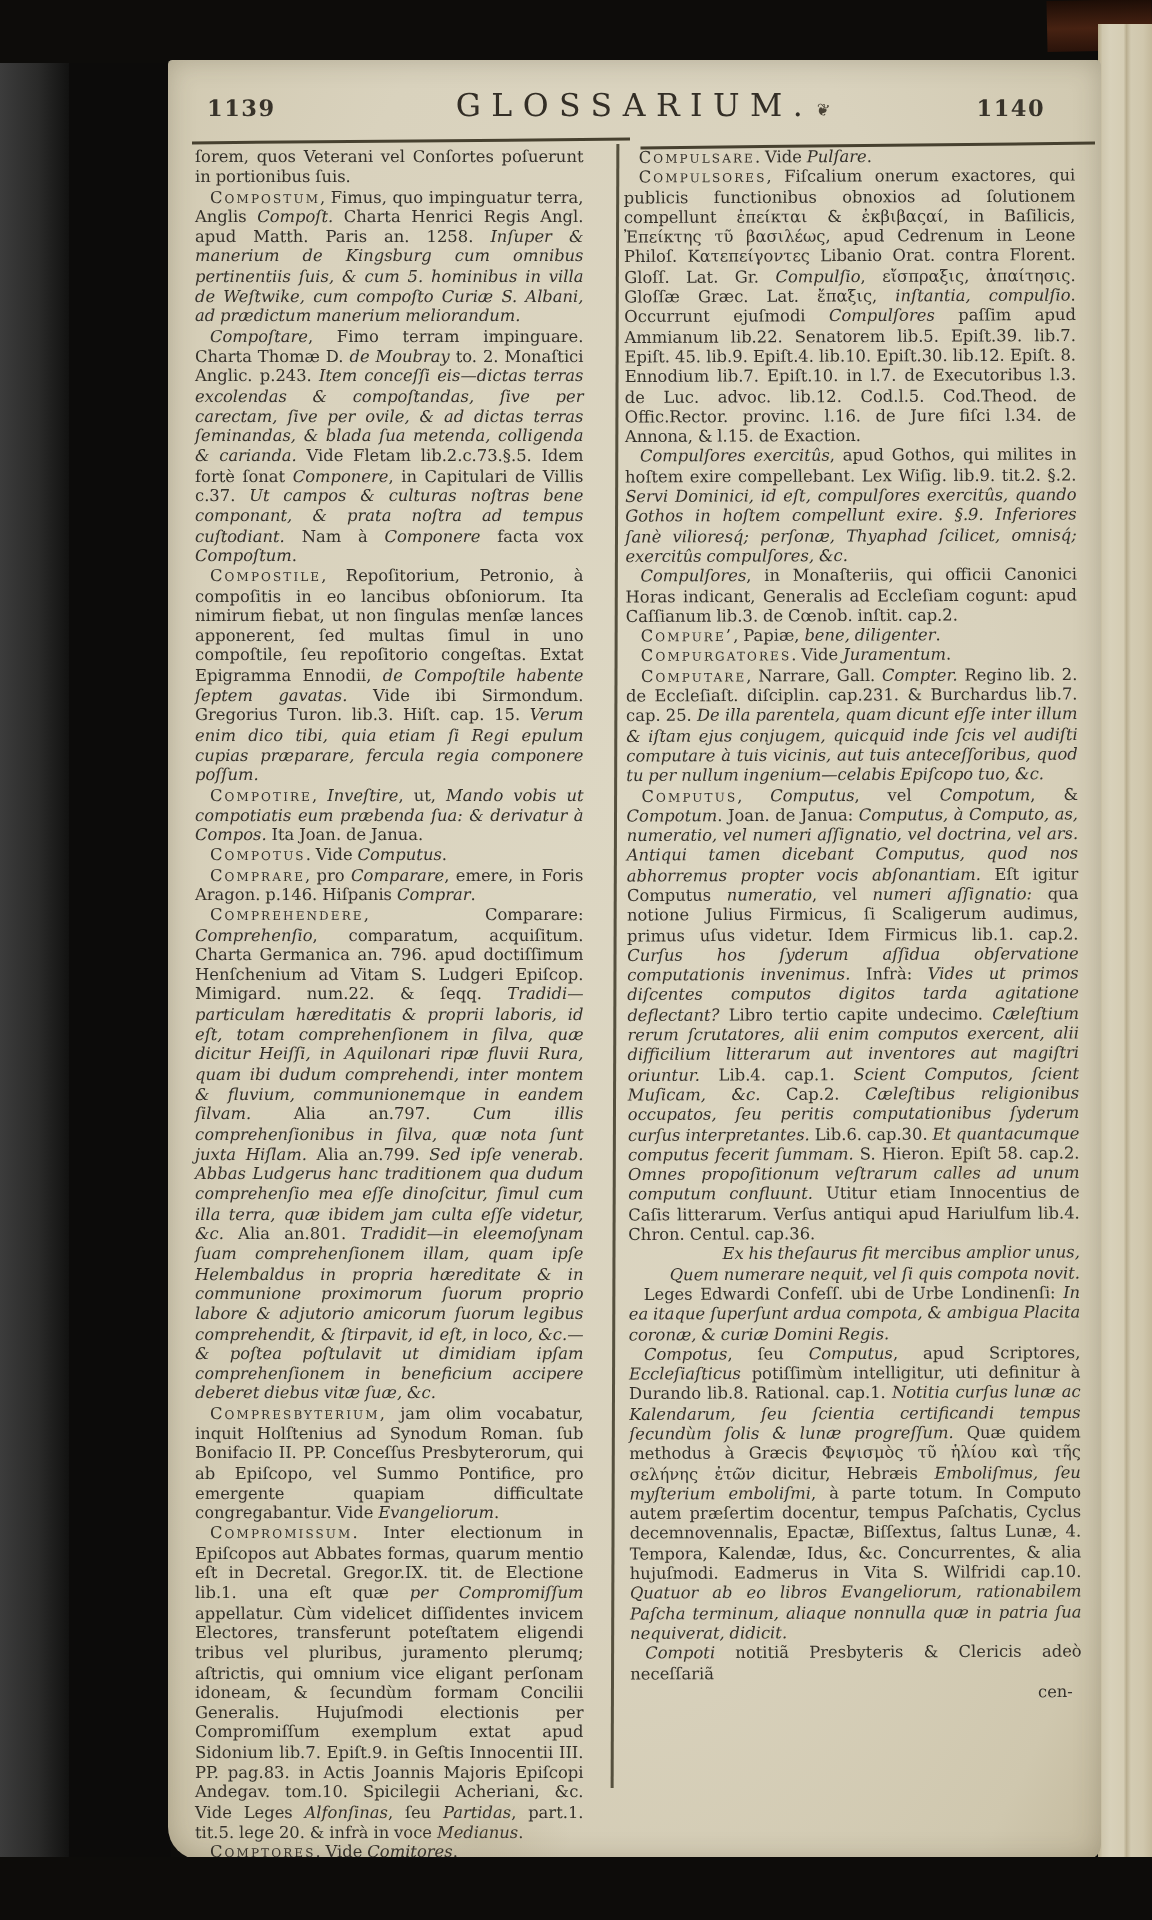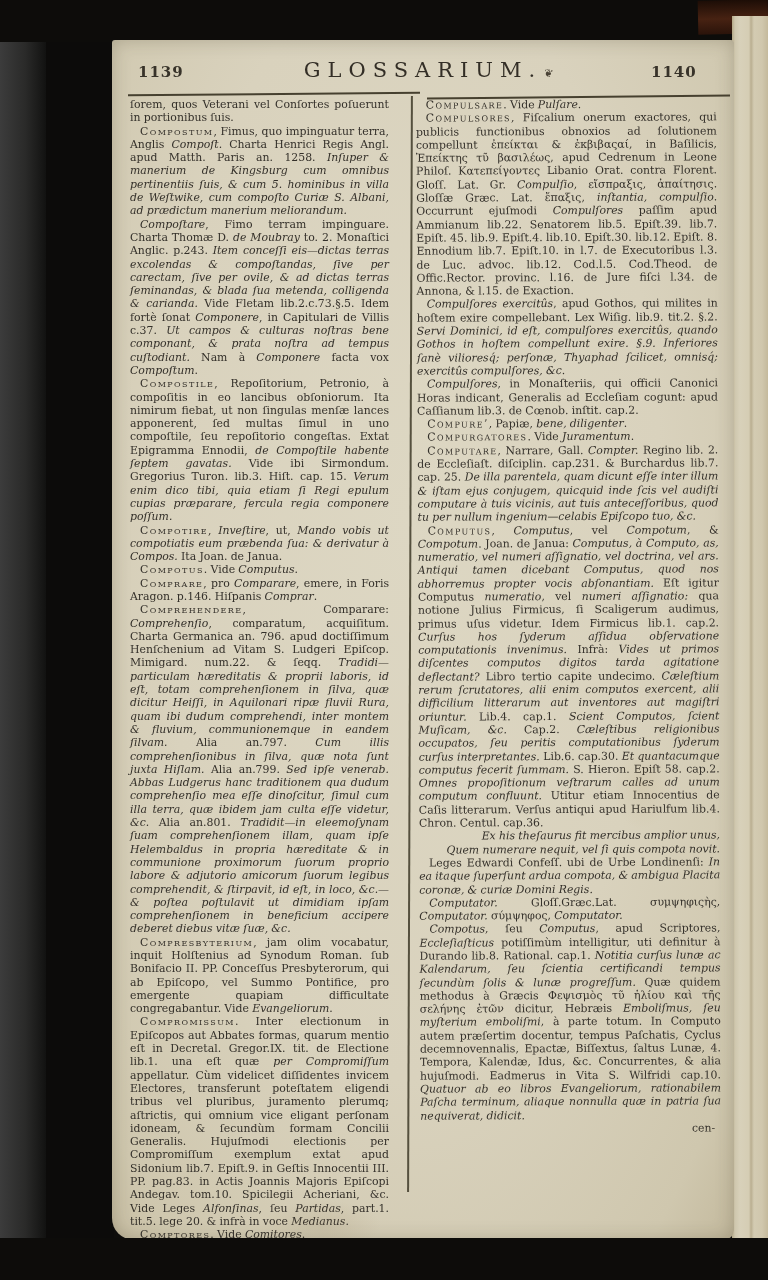--- a/index.html
+++ b/index.html
@@ -87,22 +87,22 @@
         <p class="para"><span class="hw">Compulsare</span><span>.  Vide </span><span class="it">Pulſare</span><span>.</span></p>
         <p class="para"><span class="hw">Compulsores</span><span>, Fiſcalium onerum exactores, qui publicis functionibus obnoxios ad ſolutionem compellunt </span><span class="gr">ἐπείκται</span><span> &amp; </span><span class="gr">ἐκβιβαςαί</span><span>, in Baſilicis, </span><span class="gr">Ἐπείκτης τῦ βασιλέως</span><span>, apud Cedrenum in Leone Philoſ. </span><span class="gr">Κατεπείγοντες</span><span> Libanio Orat. contra Florent.  Gloſſ. Lat. Gr. </span><span class="it">Compulſio</span><span>, </span><span class="gr">εἴσπραξις, ἀπαίτησις</span><span>. Gloſſæ Græc. Lat. </span><span class="gr">ἔπαξις</span><span>, </span><span class="it">inſtantia, compulſio</span><span>.  Occurrunt ejuſmodi </span><span class="it">Compulſores</span><span> paſſim apud Ammianum lib.22. Senatorem lib.5. Epiſt.39. lib.7. Epiſt. 45. lib.9. Epiſt.4. lib.10. Epiſt.30. lib.12. Epiſt. 8.  Ennodium lib.7. Epiſt.10. in l.7. de Executoribus l.3. de Luc. advoc. lib.12. Cod.l.5. Cod.Theod. de Offic.Rector. provinc. l.16. de Jure fiſci l.34. de Annona, &amp; l.15. de Exaction.</span></p>
         <p class="para"><span class="it">Compulſores exercitûs</span><span>, apud Gothos, qui milites in hoſtem exire compellebant.  Lex Wiſig. lib.9. tit.2. §.2. </span><span class="it">Servi Dominici, id eſt, compulſores exercitûs, quando Gothos in hoſtem compellunt exire. §.9. Inferiores ſanè vilioresq́; perſonæ, Thyaphad ſcilicet, omnisq́; exercitûs compulſores, &amp;c.</span></p>
         <p class="para"><span class="it">Compulſores</span><span>, in Monaſteriis, qui officii Canonici Horas indicant, Generalis ad Eccleſiam cogunt: apud Caſſianum lib.3. de Cœnob. inſtit. cap.2.</span></p>
         <p class="para"><span class="hw">Compure’</span><span>, Papiæ, </span><span class="it">bene, diligenter</span><span>.</span></p>
         <p class="para"><span class="hw">Compurgatores</span><span>.  Vide </span><span class="it">Juramentum</span><span>.</span></p>
         <p class="para"><span class="hw">Computare</span><span>, Narrare, Gall. </span><span class="it">Compter.</span><span>  Regino lib. 2. de Eccleſiaſt. diſciplin. cap.231. &amp; Burchardus lib.7. cap. 25. </span><span class="it">De illa parentela, quam dicunt eſſe inter illum &amp; iſtam ejus conjugem, quicquid inde ſcis vel audiſti computare à tuis vicinis, aut tuis anteceſſoribus, quod tu per nullum ingenium—celabis Epiſcopo tuo, &amp;c.</span></p>
         <p class="para"><span class="hw">Computus</span><span>, </span><span class="it">Computus</span><span>,  vel </span><span class="it">Compotum</span><span>, &amp; </span><span class="it">Compotum</span><span>.  Joan. de Janua: </span><span class="it">Computus, à Computo, as, numeratio, vel numeri aſſignatio, vel doctrina, vel ars.  Antiqui tamen dicebant Computus, quod nos abhorremus propter vocis abſonantiam.</span><span>  Eſt igitur Computus </span><span class="it">numeratio</span><span>, vel </span><span class="it">numeri aſſignatio:</span><span>  qua notione Julius Firmicus, ſi Scaligerum audimus, primus uſus videtur.  Idem Firmicus lib.1. cap.2. </span><span class="it">Curſus hos ſyderum aſſidua obſervatione computationis invenimus.</span><span>  Infrà: </span><span class="it">Vides ut primos diſcentes computos digitos tarda agitatione deflectant?</span><span>  Libro tertio capite undecimo. </span><span class="it">Cæleſtium rerum ſcrutatores, alii enim computos exercent, alii difficilium litterarum aut inventores aut magiſtri oriuntur.</span><span>  Lib.4. cap.1. </span><span class="it">Scient Computos, ſcient Muſicam, &amp;c.</span><span> Cap.2. </span><span class="it">Cæleſtibus religionibus occupatos, ſeu peritis computationibus ſyderum curſus interpretantes.</span><span>  Lib.6. cap.30. </span><span class="it">Et quantacumque computus fecerit ſummam.</span><span>  S. Hieron. Epiſt 58. cap.2. </span><span class="it">Omnes propoſitionum veſtrarum calles ad unum computum confluunt.</span><span>  Utitur etiam Innocentius de Caſis litterarum.  Verſus antiqui apud Hariulfum lib.4. Chron. Centul. cap.36.</span></p>
         <p class="para verse">Ex his theſaurus fit mercibus amplior unus,<br>Quem numerare nequit, vel ſi quis compota novit.</p>
         <p class="para"><span>Leges Edwardi Confeſſ. ubi de Urbe Londinenſi: </span><span class="it">In ea itaque ſuperſunt ardua compota, &amp; ambigua Placita coronæ, &amp; curiæ Domini Regis.</span></p>
-        <p class="para"><span class="it">Computator.</span><span> Gloſſ.Græc.Lat. </span><span class="gr">συμψηφιςὴς</span><span>, </span><span class="it">Computator.</span><span> </span><span class="gr">σύμψηφος</span><span>, </span><span class="it">Computator.</span></p>
         <p class="para"><span class="it">Compotus</span><span>, ſeu </span><span class="it">Computus</span><span>, apud Scriptores, </span><span class="it">Eccleſiaſticus</span><span> potiſſimùm intelligitur, uti definitur à Durando lib.8. Rational. cap.1. </span><span class="it">Notitia curſus lunæ ac Kalendarum, ſeu ſcientia certificandi tempus ſecundùm ſolis &amp; lunæ progreſſum.</span><span>  Quæ quidem methodus à Græcis </span><span class="gr">Φεψισμὸς τῦ ἡλίου καὶ τῆς σελήνης ἐτῶν</span><span> dicitur, Hebræis </span><span class="it">Emboliſmus, ſeu myſterium emboliſmi</span><span>, à parte totum.   In Computo autem præſertim docentur, tempus Paſchatis, Cyclus decemnovennalis, Epactæ, Biſſextus, ſaltus Lunæ, 4. Tempora, Kalendæ, Idus, &amp;c. Concurrentes, &amp; alia hujuſmodi.  Eadmerus in Vita S. Wilfridi cap.10. </span><span class="it">Quatuor ab eo libros Evangeliorum, rationabilem Paſcha terminum, aliaque nonnulla quæ in patria ſua nequiverat, didicit.</span></p>
+        <p class="para"><span class="it">Compoti</span><span> notitiã Presbyteris &amp; Clericis adeò neceſſariã</span></p>
         <p class="para catchline">cen-</p>
       </div>
 
     <div class="stain1"></div>
     <div class="stain2"></div>
   </div>
 
   <div class="band-bottom"></div>
 </div>
 

